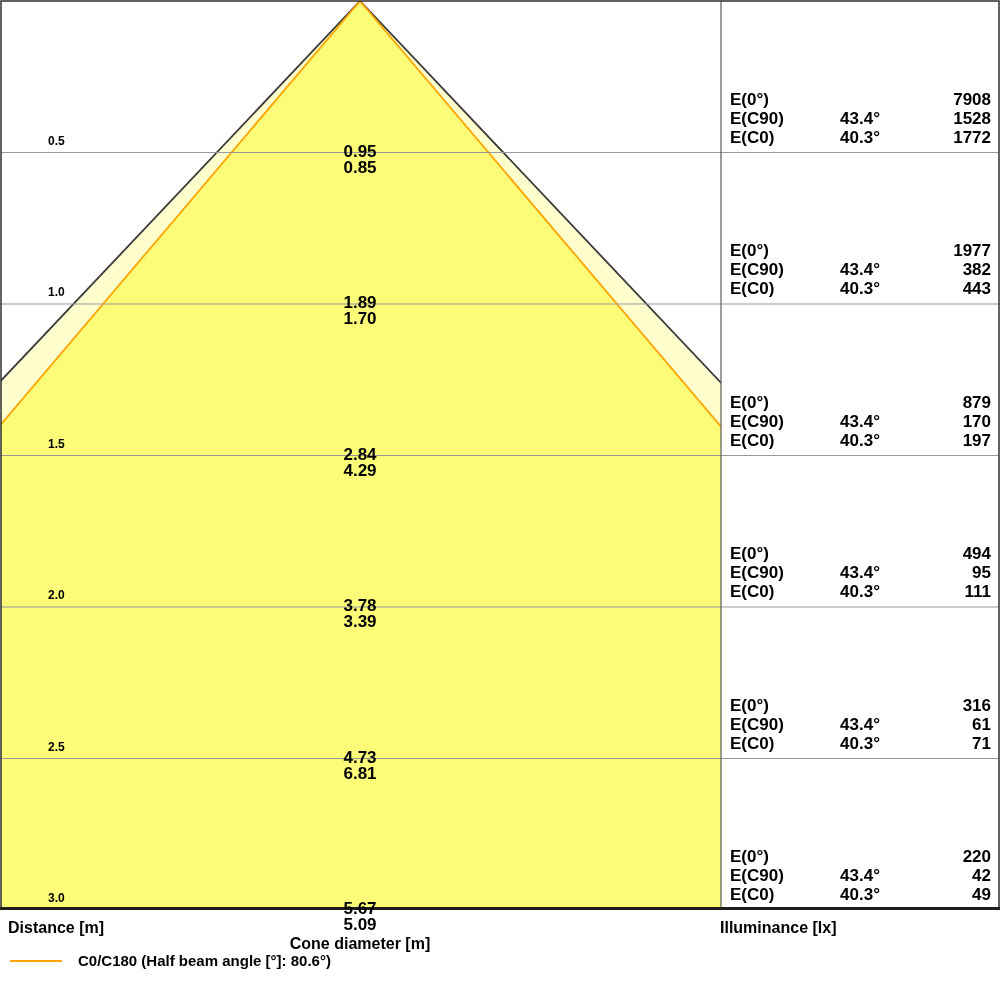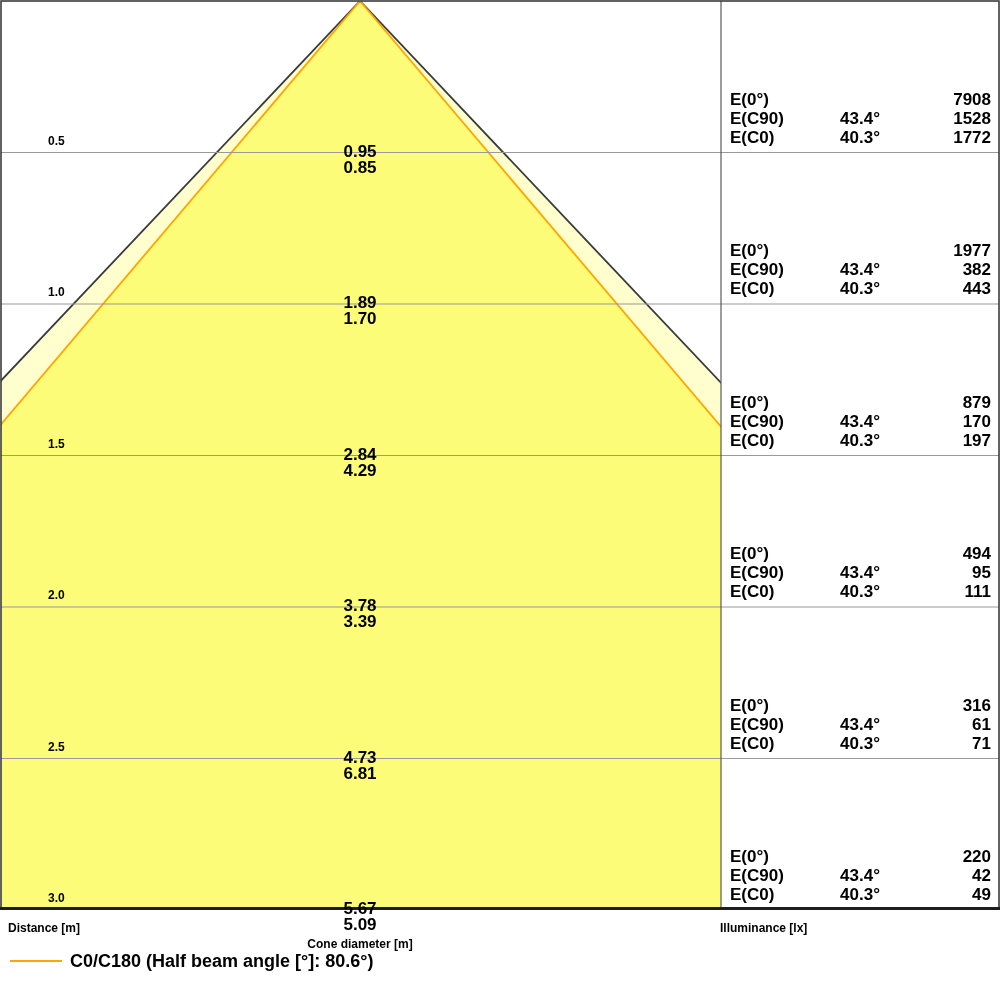--- a/index.html
+++ b/index.html
@@ -9,28 +9,28 @@
   }
   #chart-svg{position:absolute;left:0;top:0;}
   #labels{position:absolute;left:0;top:0;width:1000px;height:910px;}
   .dist-label{position:absolute;font-size:12px;line-height:18px;margin-left:40px;}
   .pair{position:absolute;width:160px;text-align:center;font-size:17px;line-height:16px;margin-top:32px;}
   .eblock{position:absolute;width:262px;}
   .erow{position:relative;height:19px;font-size:17px;line-height:19px;}
   .erow .lbl{position:absolute;left:0;top:0;}
   .erow .ang{position:absolute;right:112px;top:0;}
   .erow .val{position:absolute;right:1px;top:0;}
-  .axisrow{position:absolute;top:918px;left:0;width:1000px;height:20px;font-size:12px;line-height:20px;}
+  .axisrow{position:absolute;top:918px;left:0;width:1000px;height:20px;font-size:16px;line-height:20px;}
   .ax-dist{position:absolute;left:8px;top:0;}
   .ax-cone{position:absolute;left:260px;width:200px;text-align:center;top:16px;}
   .ax-ill{position:absolute;left:720px;width:271px;text-align:left;top:0;}
   .legend{position:absolute;left:10px;top:951px;}
   .legrow{display:flex;align-items:center;height:20px;}
   .swatch{width:52px;height:0;border-top:2px solid #000;}
-  .legrow span{margin-left:8px;font-size:18px;line-height:20px;}
+  .legrow span{margin-left:16px;font-size:15px;line-height:20px;}
 </style>
 </head>
 <body>
 
 <div class="stage">
   <svg id="chart-svg" width="1000" height="910" viewBox="0 0 1000 910">
   <defs>
         <clipPath id="cone-clip">
           <rect x="1" y="1" width="720" height="909"></rect>
         </clipPath>

